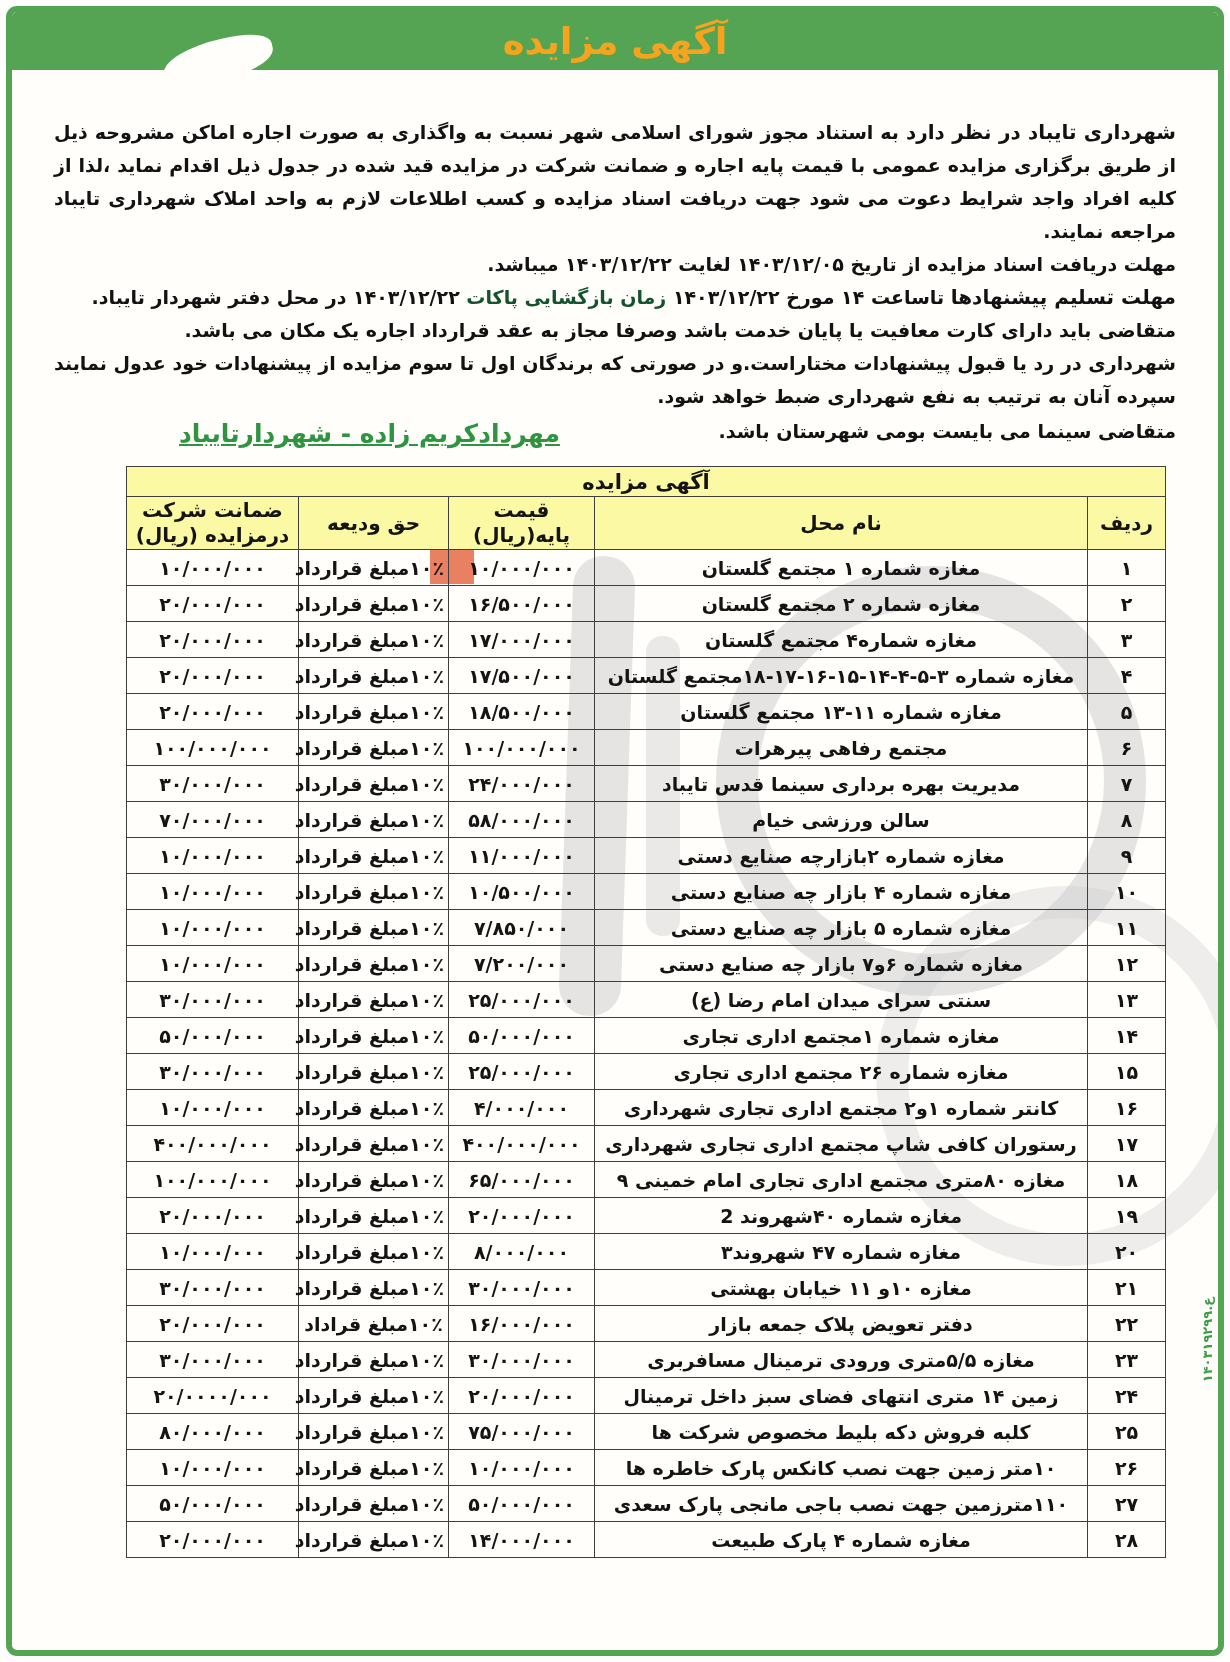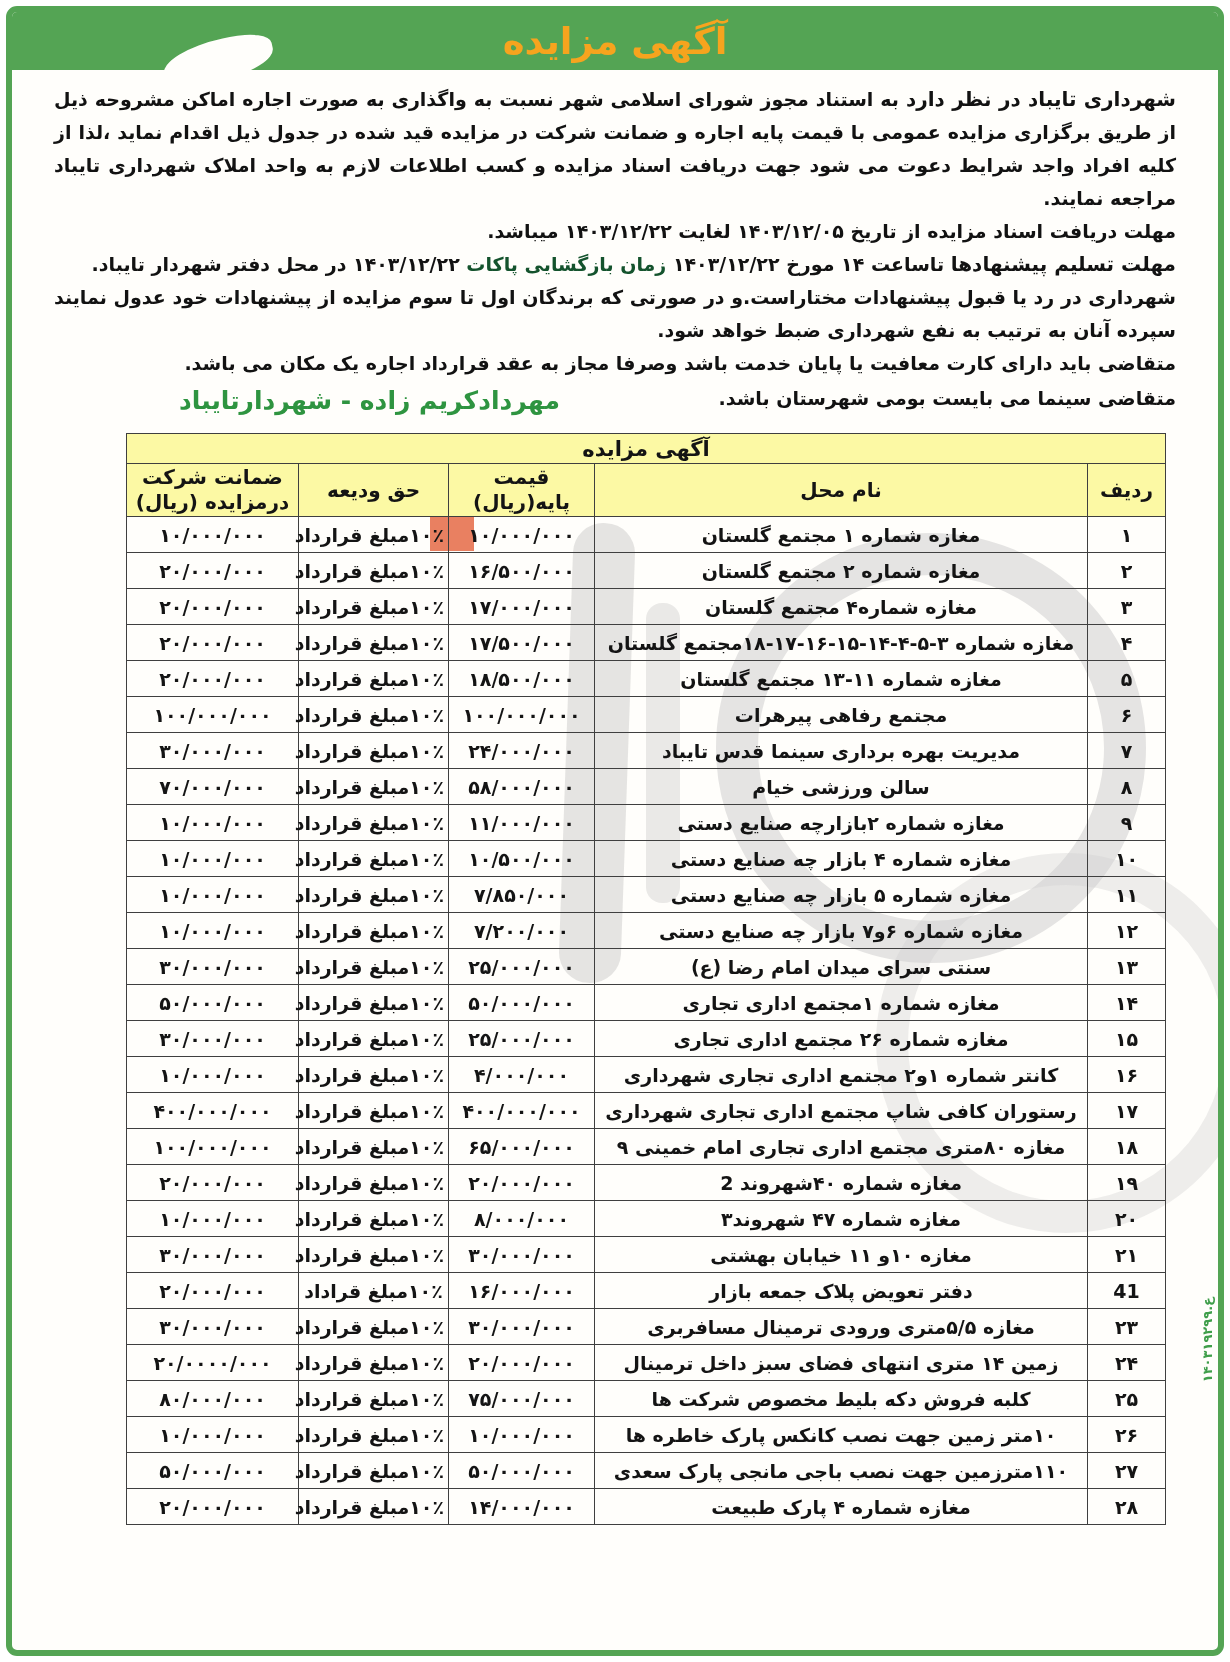--- a/index.html
+++ b/index.html
@@ -38,32 +38,34 @@
     background: #fffefb;
     border-radius: 62% 38% 55% 45%;
     transform: rotate(-12deg);
   }
   
   .intro {
     padding: 13px 42px 0 42px;
     font-size: 19px; line-height: 33px;
     font-weight: bold; color: #121212;
     text-align: justify;
+    margin-top: 33px;
   }
   .intro p { margin: 0; }
   .lead { font-size: 20px; }
   .green-text { color: #14532d; }
   .sig-line {
     display: flex; justify-content: space-between; align-items: baseline;
     padding-left: 125px;
   }
   .signature {
     color: #2e9440; font-size: 25px; font-weight: bold;
     white-space: nowrap;
     transform: translateY(4px);
+    text-decoration: underline;
   }
   
   .table-wrap {
     position: relative;
     margin: 18px 52px 0 114px;
   }
   table.auction {
     position: relative; z-index: 1;
     width: 100%;
     border-collapse: collapse;
@@ -125,22 +127,22 @@
 
   <div class="header">
     <div class="swoosh"></div>
     <h1 class="title">آگهی مزایده</h1>
   </div>
 
   <div class="intro">
     <p><span class="lead">شهرداری تایباد در نظر دارد</span><span> به استناد مجوز شورای اسلامی شهر نسبت به واگذاری به صورت اجاره اماکن مشروحه ذیل از طریق برگزاری مزایده عمومی با قیمت پایه اجاره و ضمانت شرکت در مزایده قید شده در جدول ذیل اقدام نماید ،لذا از کلیه افراد واجد شرایط دعوت می شود جهت دریافت اسناد مزایده و کسب اطلاعات لازم به واحد املاک شهرداری تایباد مراجعه نمایند.</span></p>
     <p>مهلت دریافت اسناد مزایده از تاریخ ۱۴۰۳/۱۲/۰۵ لغایت ۱۴۰۳/۱۲/۲۲ میباشد.</p>
     <p><span class="lead">مهلت تسلیم پیشنهادها</span><span> تاساعت ۱۴ مورخ ۱۴۰۳/۱۲/۲۲   </span><span class="green-text">زمان بازگشایی پاکات</span><span> ۱۴۰۳/۱۲/۲۲ در محل دفتر شهردار تایباد.</span></p>
+    <p>متقاضی باید دارای کارت معافیت یا پایان خدمت باشد وصرفا مجاز به عقد قرارداد اجاره یک مکان می باشد.</p>
     <p>شهرداری در رد یا قبول پیشنهادات مختاراست.و در صورتی که برندگان اول تا سوم مزایده از پیشنهادات خود عدول نمایند سپرده آنان به ترتیب به نفع شهرداری ضبط خواهد شود.</p>
-    <p>متقاضی باید دارای کارت معافیت یا پایان خدمت باشد وصرفا مجاز به عقد قرارداد اجاره یک مکان می باشد.</p>
     <div class="sig-line">
       <p>متقاضی سینما می بایست بومی شهرستان باشد.</p>
       <div class="signature">مهردادکریم زاده - شهردارتایباد</div>
     </div>
   </div>
 
   <div class="table-wrap">
 
     <div class="watermark" aria-hidden="true">
       <div class="wm-circle wm-c1"></div>
@@ -312,21 +314,21 @@
             <td class="col-guarantee">۱۰/۰۰۰/۰۰۰</td>
           </tr>
           <tr>
             <td class="col-radif">۲۱</td>
             <td class="col-name">مغازه ۱۰و ۱۱ خیابان بهشتی</td>
             <td class="col-price">۳۰/۰۰۰/۰۰۰</td>
             <td class="col-deposit">۱۰٪مبلغ قرارداد</td>
             <td class="col-guarantee">۳۰/۰۰۰/۰۰۰</td>
           </tr>
           <tr>
-            <td class="col-radif">41</td>
+            <td class="col-radif">۲۲</td>
             <td class="col-name">دفتر تعویض پلاک جمعه بازار</td>
             <td class="col-price">۱۶/۰۰۰/۰۰۰</td>
             <td class="col-deposit">۱۰٪مبلغ قراداد</td>
             <td class="col-guarantee">۲۰/۰۰۰/۰۰۰</td>
           </tr>
           <tr>
             <td class="col-radif">۲۳</td>
             <td class="col-name">مغازه ۵/۵متری ورودی ترمینال مسافربری</td>
             <td class="col-price">۳۰/۰۰۰/۰۰۰</td>
             <td class="col-deposit">۱۰٪مبلغ قرارداد</td>

